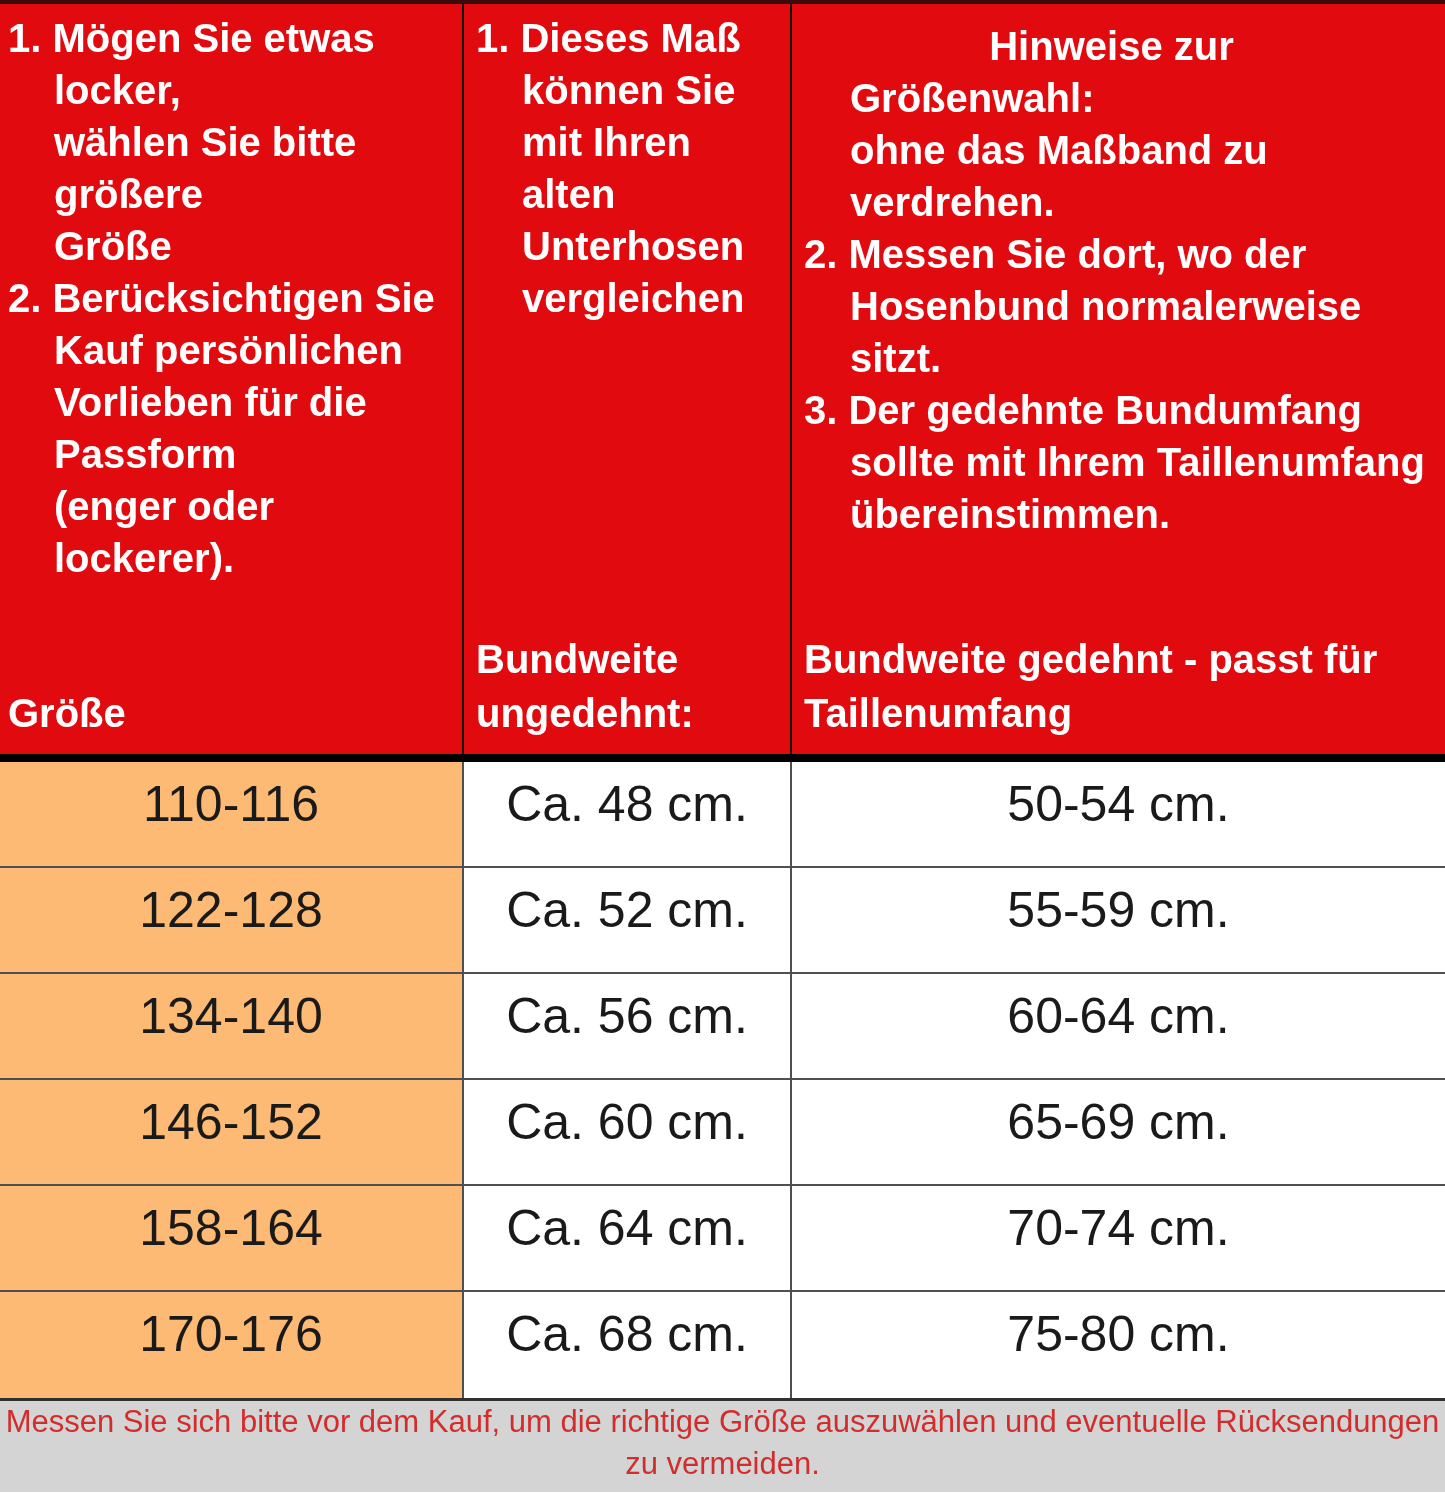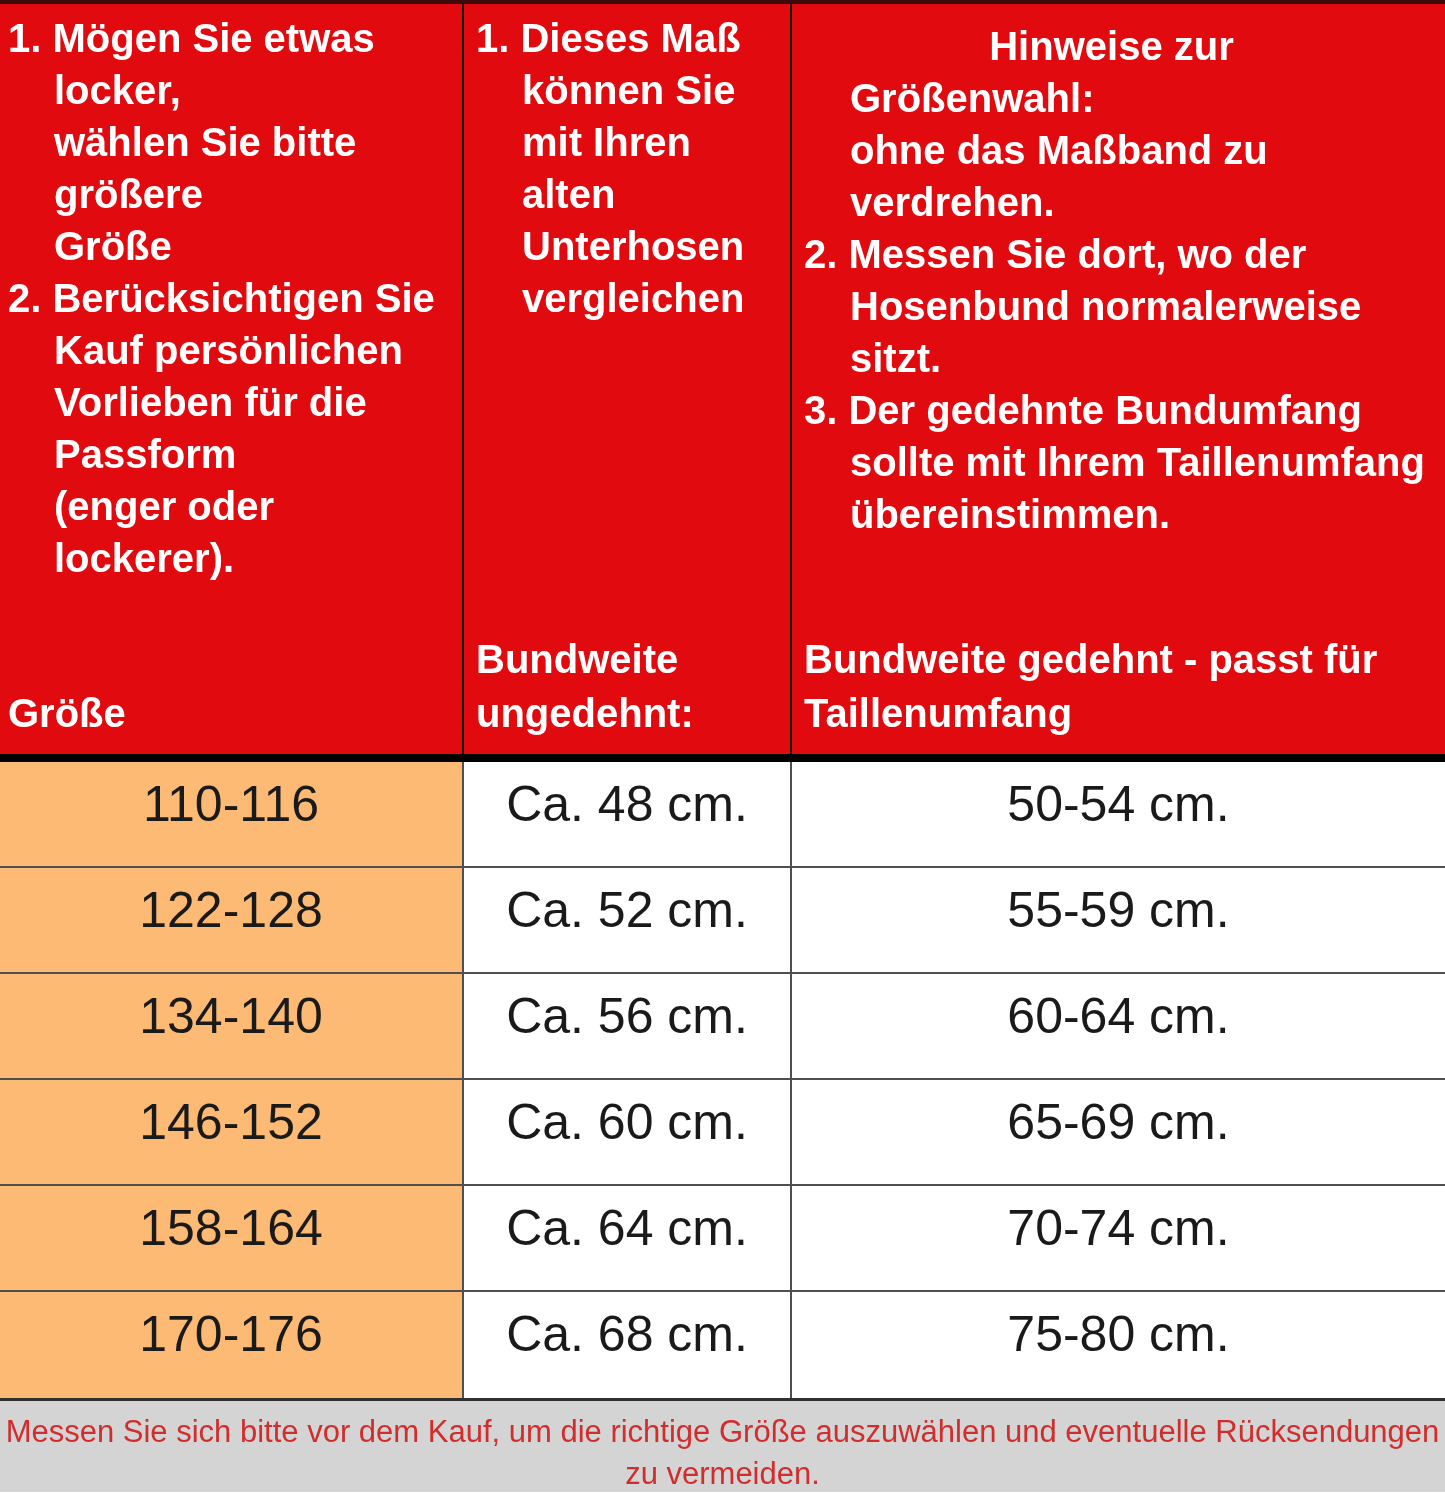--- a/index.html
+++ b/index.html
@@ -67,21 +67,21 @@
   .footer{
     height:94px;
     box-sizing:border-box;
     background:#d4d4d4;
     border-top:3px solid #303030;
     color:#d22d2d;
     font-size:31px;
     line-height:42px;
     text-align:center;
     white-space:pre-line;
-    padding-top:10px;
+    padding-top:0;
   }
 </style>
 </head>
 <body>
 
 <div class="sheet">
 
   <div class="hdr">
 
     <div class="hcell c1">

